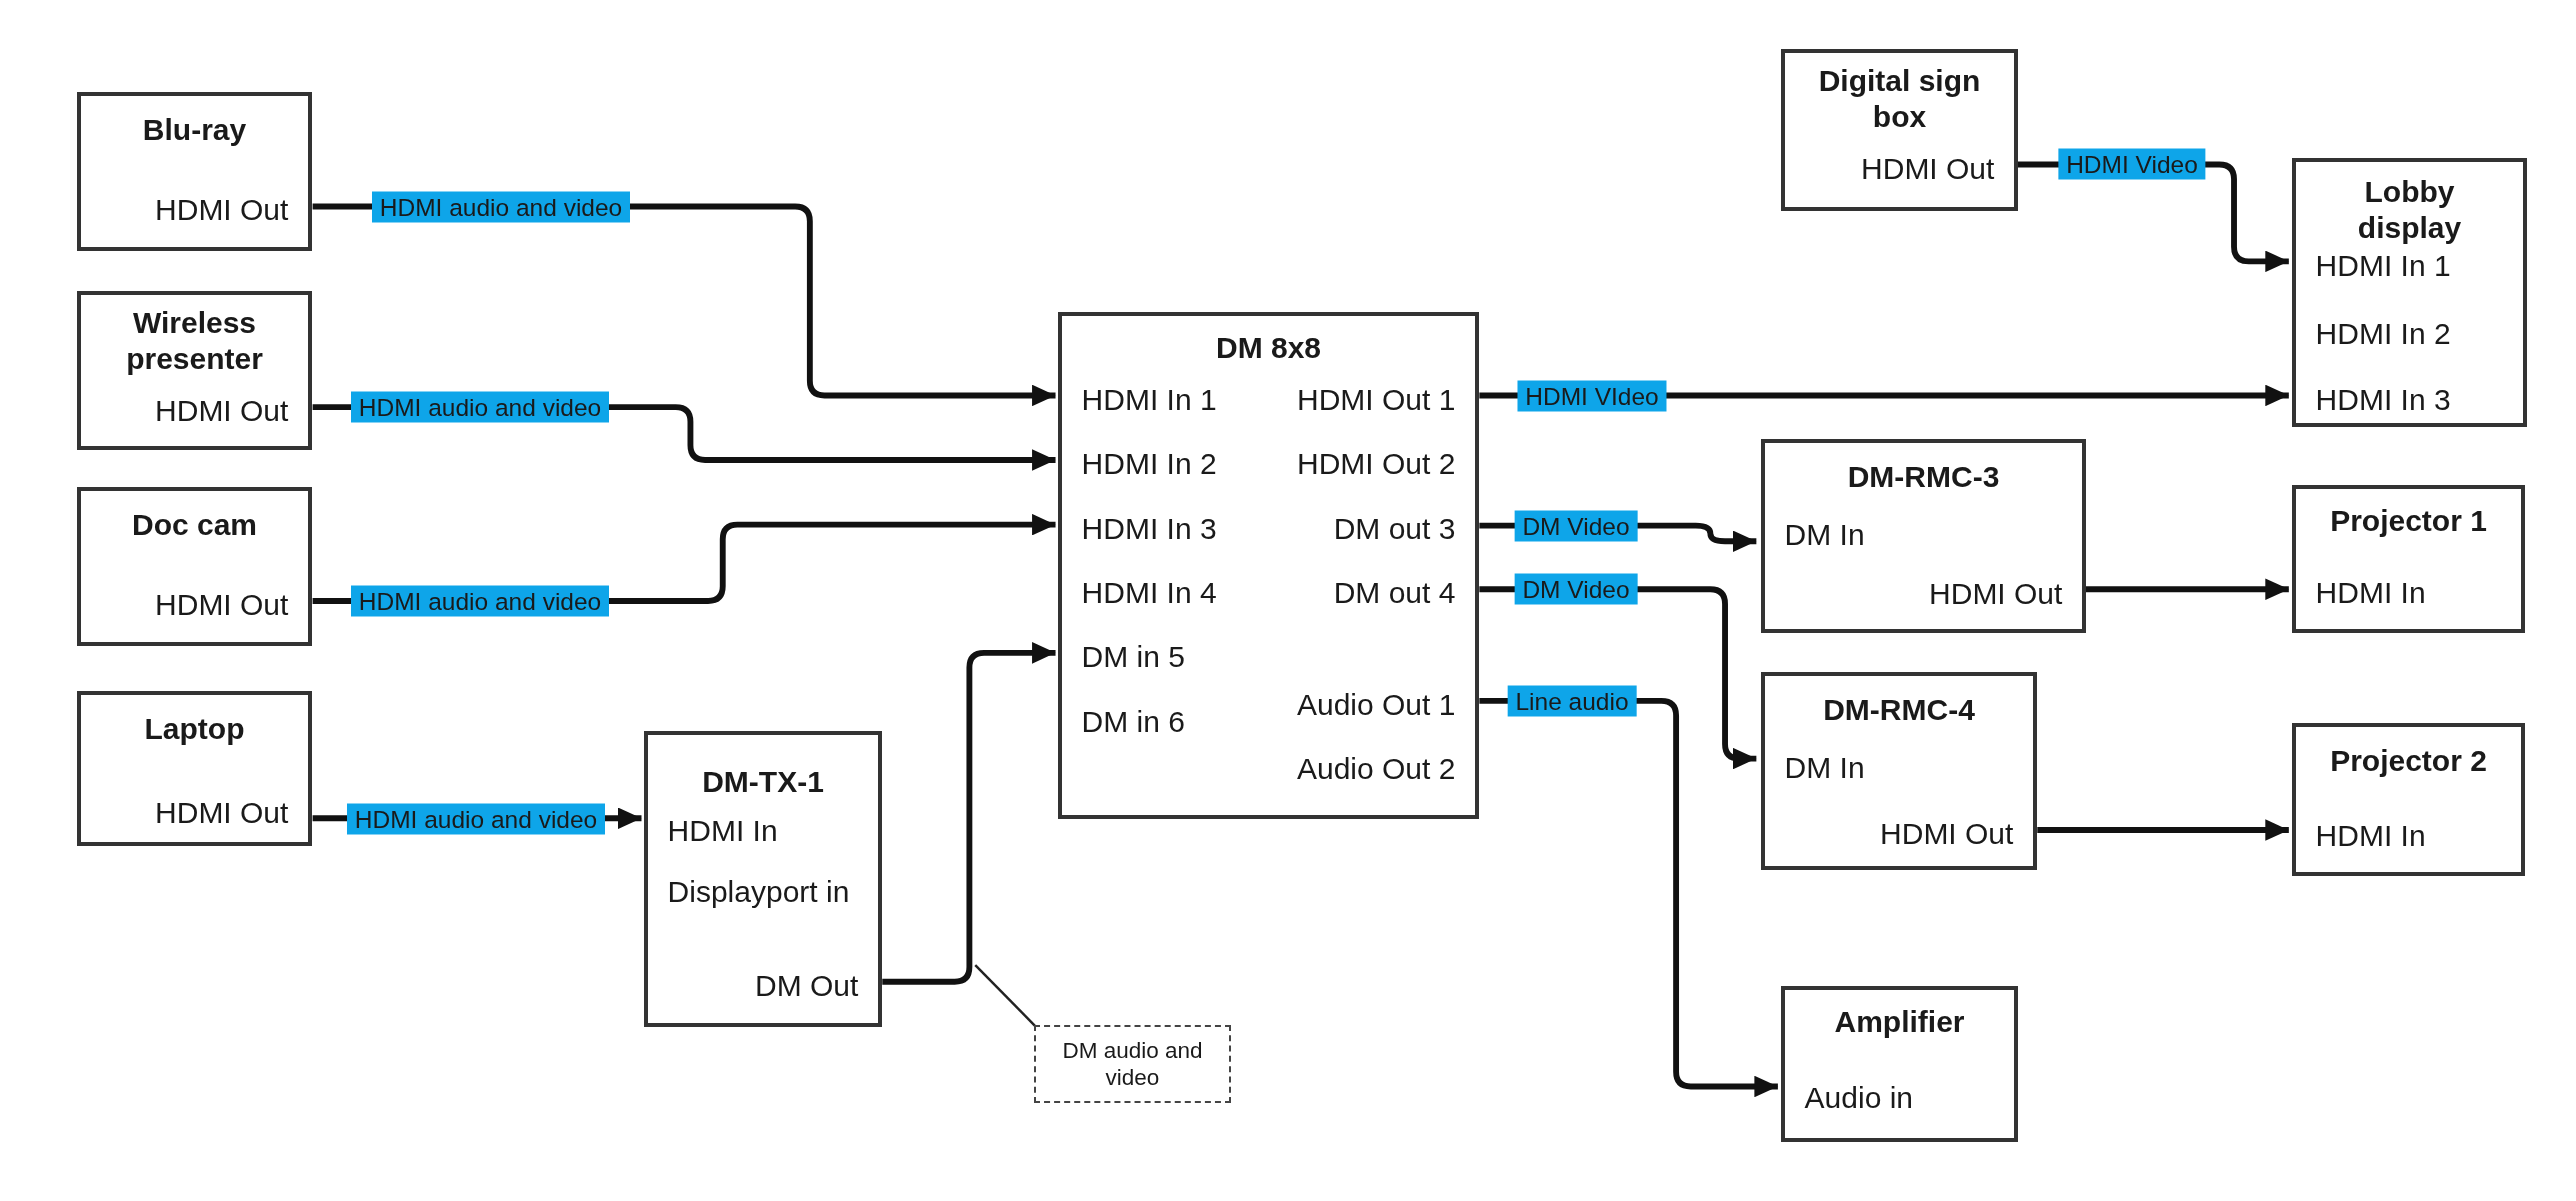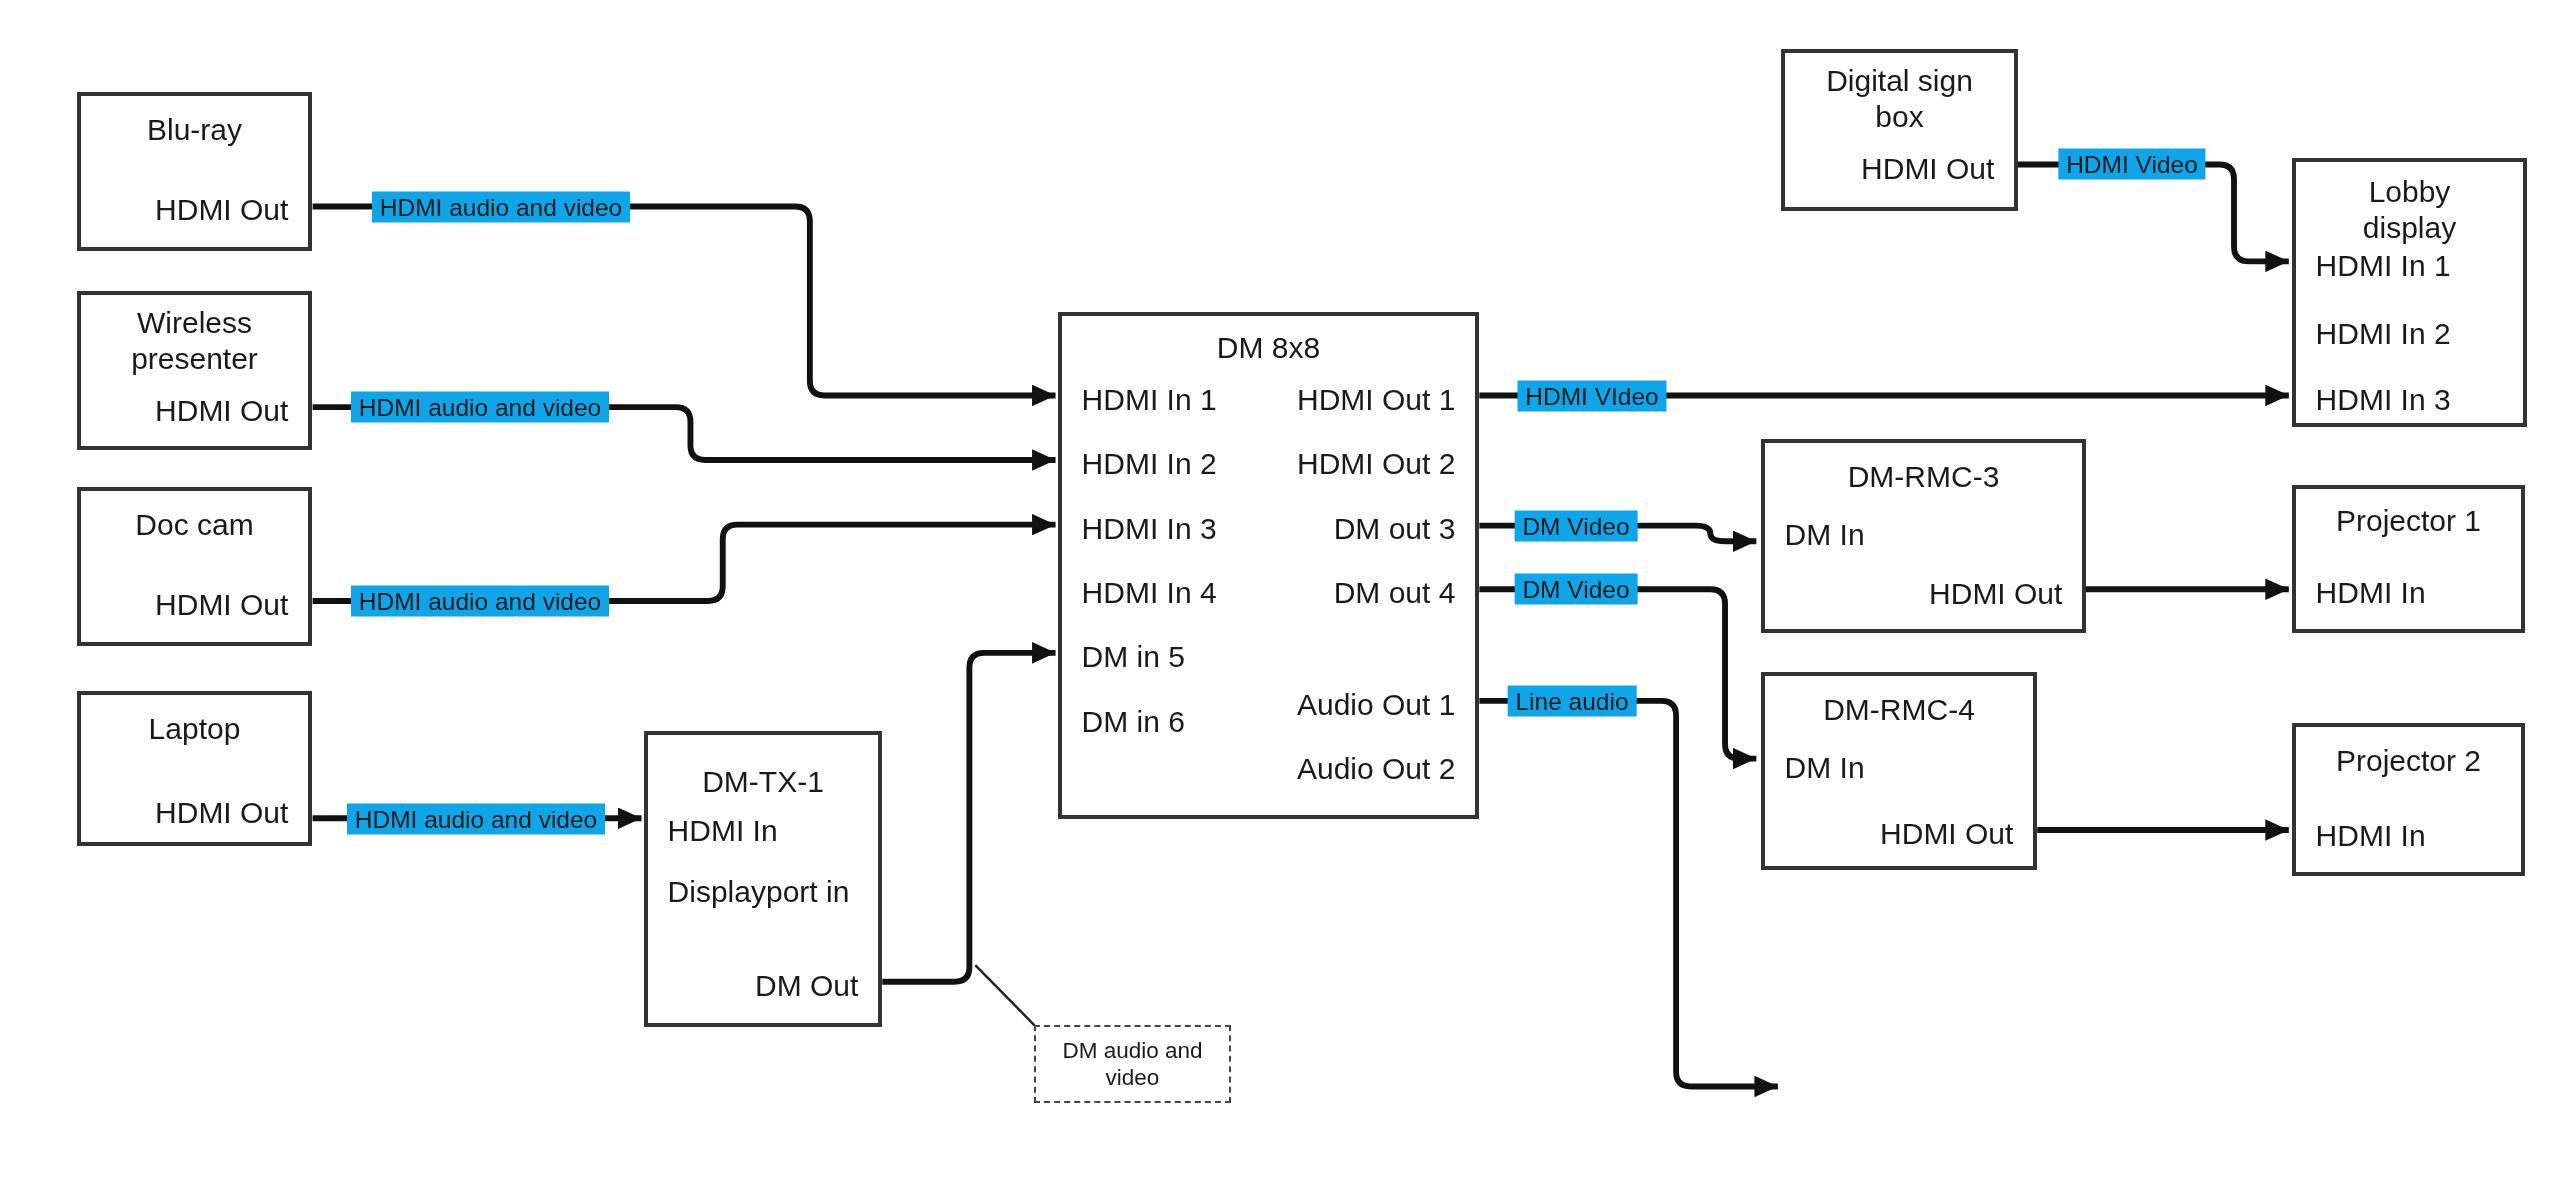--- a/index.html
+++ b/index.html
@@ -12,21 +12,21 @@
     overflow:hidden;
   }
   #wires{position:absolute;left:0;top:0;width:2576px;height:1201px;}
   .box{
     position:absolute;
     border:4.9px solid #333333;
     background:#ffffff;
     box-sizing:border-box;
   }
   .title{
-    font-weight:normal;
+    font-weight:bold;
     font-size:30px;
     line-height:36px;
     text-align:center;
     white-space:pre-line;
   }
   .port{
     position:absolute;
     font-size:30px;
     line-height:35px;
     height:35px;
@@ -156,20 +156,24 @@
     <div class="title" style="padding-top:15.7px;">DM-RMC-4</div>
     <div class="port l" style="top:74px;">DM In</div>
     <div class="port r" style="top:140px;">HDMI Out</div>
   </div>
 
   <div class="box" style="left:2292px;top:723px;width:233px;height:153px;">
     <div class="title" style="padding-top:15.7px;">Projector 2</div>
     <div class="port l" style="top:91px;">HDMI In</div>
   </div>
 
+  <div class="box" style="left:1781px;top:986px;width:237px;height:156px;">
+    <div class="title" style="padding-top:13.7px;">Amplifier</div>
+    <div class="port l" style="top:90px;">Audio in</div>
+  </div>
 
   <div class="wire-label" style="left:501px;top:207px;">HDMI audio and video</div>
   <div class="wire-label" style="left:480px;top:407px;">HDMI audio and video</div>
   <div class="wire-label" style="left:480px;top:601px;">HDMI audio and video</div>
   <div class="wire-label" style="left:476px;top:819px;">HDMI audio and video</div>
   <div class="wire-label" style="left:1592px;top:396px;">HDMI VIdeo</div>
   <div class="wire-label" style="left:1576px;top:526px;">DM Video</div>
   <div class="wire-label" style="left:1576px;top:589px;">DM Video</div>
   <div class="wire-label" style="left:1572px;top:701px;">Line audio</div>
   <div class="wire-label" style="left:2132px;top:164px;">HDMI Video</div>

